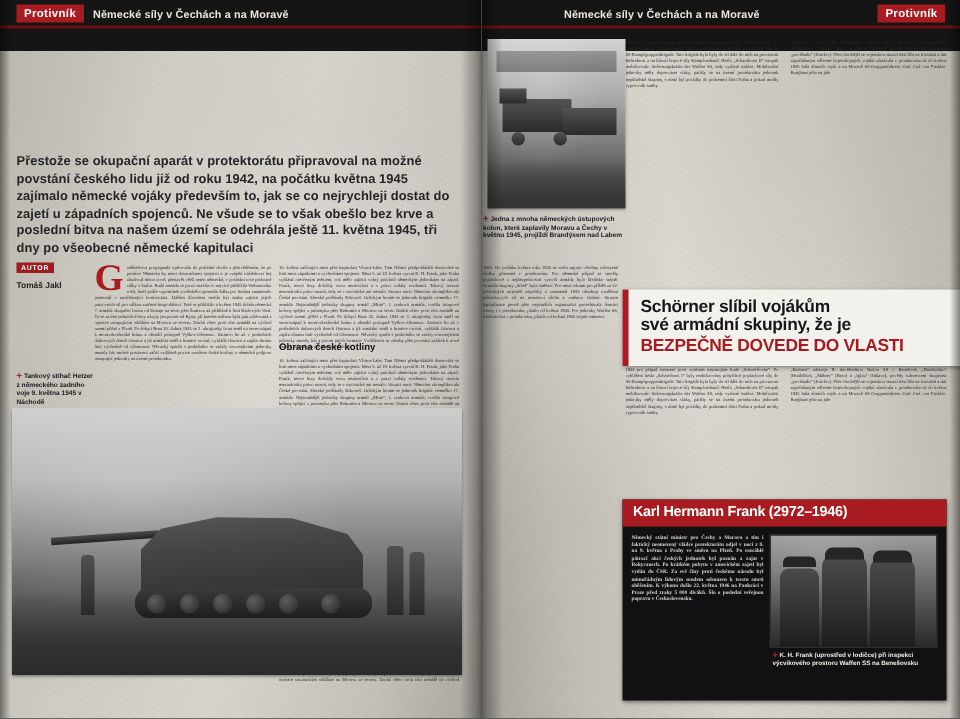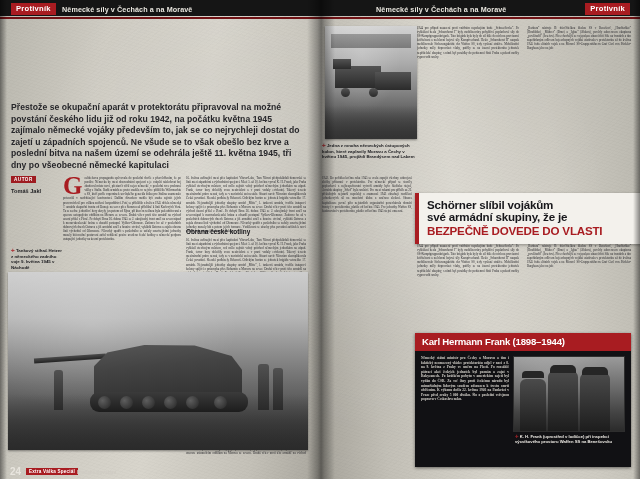--- a/index.html
+++ b/index.html
@@ -29,21 +29,21 @@
 
   
   .gutter{position:absolute;left:307px;top:0;width:28px;height:479px;pointer-events:none;
     background:linear-gradient(90deg, rgba(0,0,0,0) 0%, rgba(0,0,0,.30) 38%, rgba(0,0,0,.45) 50%, rgba(0,0,0,.30) 62%, rgba(0,0,0,0) 100%);}
   .edge-l{position:absolute;left:0;top:0;width:7px;height:479px;pointer-events:none;
     background:linear-gradient(90deg, rgba(0,0,0,.45), rgba(0,0,0,0));}
   .edge-r{position:absolute;right:0;top:0;width:7px;height:479px;pointer-events:none;
     background:linear-gradient(270deg, rgba(0,0,0,.45), rgba(0,0,0,0));}
 
   
-  .runhead{position:absolute;top:0;height:16px;width:100%;
+  .runhead{position:absolute;top:0;height:34px;width:100%;
     background:#151515;}
   .rh-inner{position:relative;height:17px;}
   .rh-tag{position:absolute;top:2.5px;background:#a81c21;color:#fff;
     font-size:7.6px;font-weight:bold;letter-spacing:.25px;padding:1.6px 5px 1.8px 5px;}
   .rh-sub{position:absolute;top:4.6px;color:#e9e6df;font-size:7.2px;font-weight:bold;
     letter-spacing:.1px;}
   .rh-rule{position:absolute;top:17px;left:0;width:100%;height:2px;background:#6f1114;}
 
   
   .headline{position:absolute;left:11px;top:26px;width:296px;}
@@ -214,25 +214,20 @@
       <div class="tank-fig" style="left:250px;top:92px;width:11px;height:46px;"></div>
       <div class="tank-fig" style="left:265px;top:96px;width:10px;height:42px;"></div>
       <div class="tank-fig" style="left:46px;top:98px;width:9px;height:40px;"></div>
     </div>
 
     <div class="capt" style="left:11px;top:248px;width:52px;">
       <span class="mk">✛</span>
       <span>Tankový stíhač Hetzer z německého zadního voje 9. května 1945 v Náchodě</span>
     </div>
 
-    <div class="footstrip">
-      <div class="pagenum" style="left:10px;">24</div>
-      <div class="footlogo" style="left:26px;">Extra Válka Speciál</div>
-      <div class="foottxt" style="left:77px;">Pražské povstání</div>
-    </div>
   </div>
 
   <div class="page page-right">
     <div class="grain"></div>
 
     <div class="runhead">
       <div class="rh-inner">
         <div class="rh-sub" style="left:55px;">Německé síly v Čechách a na Moravě</div>
         <div class="rh-tag" style="right:10px;">Protivník</div>
       </div>
@@ -280,21 +275,21 @@
     <span>1944 pro případ nasazení proti vnitřním nepokojům bude „Schneeflocke“. Po vyhlášení hesla „Scharnhorst I“ byly mobilizovány pohyblivé poplachové síly do SS-Kampfgruppenbrigade. Tato brigáda byla byly do sil dále do nich na provizorní šetřitelnost a na hlavní bojové síly Kampfverband. Heslo „Scharnhorst II“ naopak mobilizovalo Sicherungskräfte der Waffen SS, tedy vyslané strážce.
 Mobilizační jednotky měly doprovázet vlaky, patřily se na území protektorátu jednotek nepřátelské skupiny, s nímž byl posádky do podzemní části Praha a pokud mohly vyprovodit směry.</span>
   </div>
   <div class="col" style="position:absolute;left:527px;top:244px;width:104px;height:84px;overflow:hidden;z-index:3;">
     <span>„Barbara“ nástroje II: důvěřitelkou školou SS v Benešově, „Hradischko“ (Hradištko), „Mährer“ (Brno) a „Iglau“ (Jihlava), povědy subvencem okupisma „povlétadit“ (Josefov).
 Přes chovbější se vojenskou situací třetí říše na frontách a tím zapořádaným odlivem bojeschopných vojáků zůstávala v protektorátu až do května 1945 řada elitních vojsk a na Moravě SS-Gruppenführern Graf Carl von Pückler-Burghaus jeho na jaře</span>
   </div>
 
   <div class="frankbox">
     <div class="frank-head">
-      <span>Karl Hermann Frank (1898–1944)</span>
+      <span>Karl Hermann Frank (2972–1946)</span>
     </div>
     <div class="frank-body">
       <div class="frank-txt">Německý státní ministr pro Čechy a Moravu a tím i faktický neomezený vládce protektorátu odjel v noci z 8. na 9. května z Prahy ve směru na Plzeň. Po rozsáhlé pátrací akci českých jednotek byl poznán a zajat v Rokycanech. Po krátkém pobytu v americkém zajetí byl vydán do ČSR. Za své činy proti českému národu byl mimořádným lidovým soudem odsouzen k trestu smrti oběšením. K výkonu došlo 22. května 1946 na Pankráci v Praze před zraky 5 000 diváků. Šlo o poslední veřejnou popravu v Československu.</div>
       <div class="frank-photo ph-mono">
         <div class="fp-fig" style="left:6px;width:26px;height:52px;"></div>
         <div class="fp-cap" style="left:8px;top:14px;width:22px;height:7px;border-radius:4px 4px 0 0;"></div>
         <div class="fp-fig" style="left:34px;width:30px;height:60px;"></div>
         <div class="fp-cap" style="left:36px;top:8px;width:26px;height:8px;border-radius:5px 5px 0 0;"></div>
         <div class="fp-fig" style="left:66px;width:30px;height:58px;"></div>
         <div class="fp-cap" style="left:68px;top:10px;width:26px;height:8px;border-radius:5px 5px 0 0;"></div>

